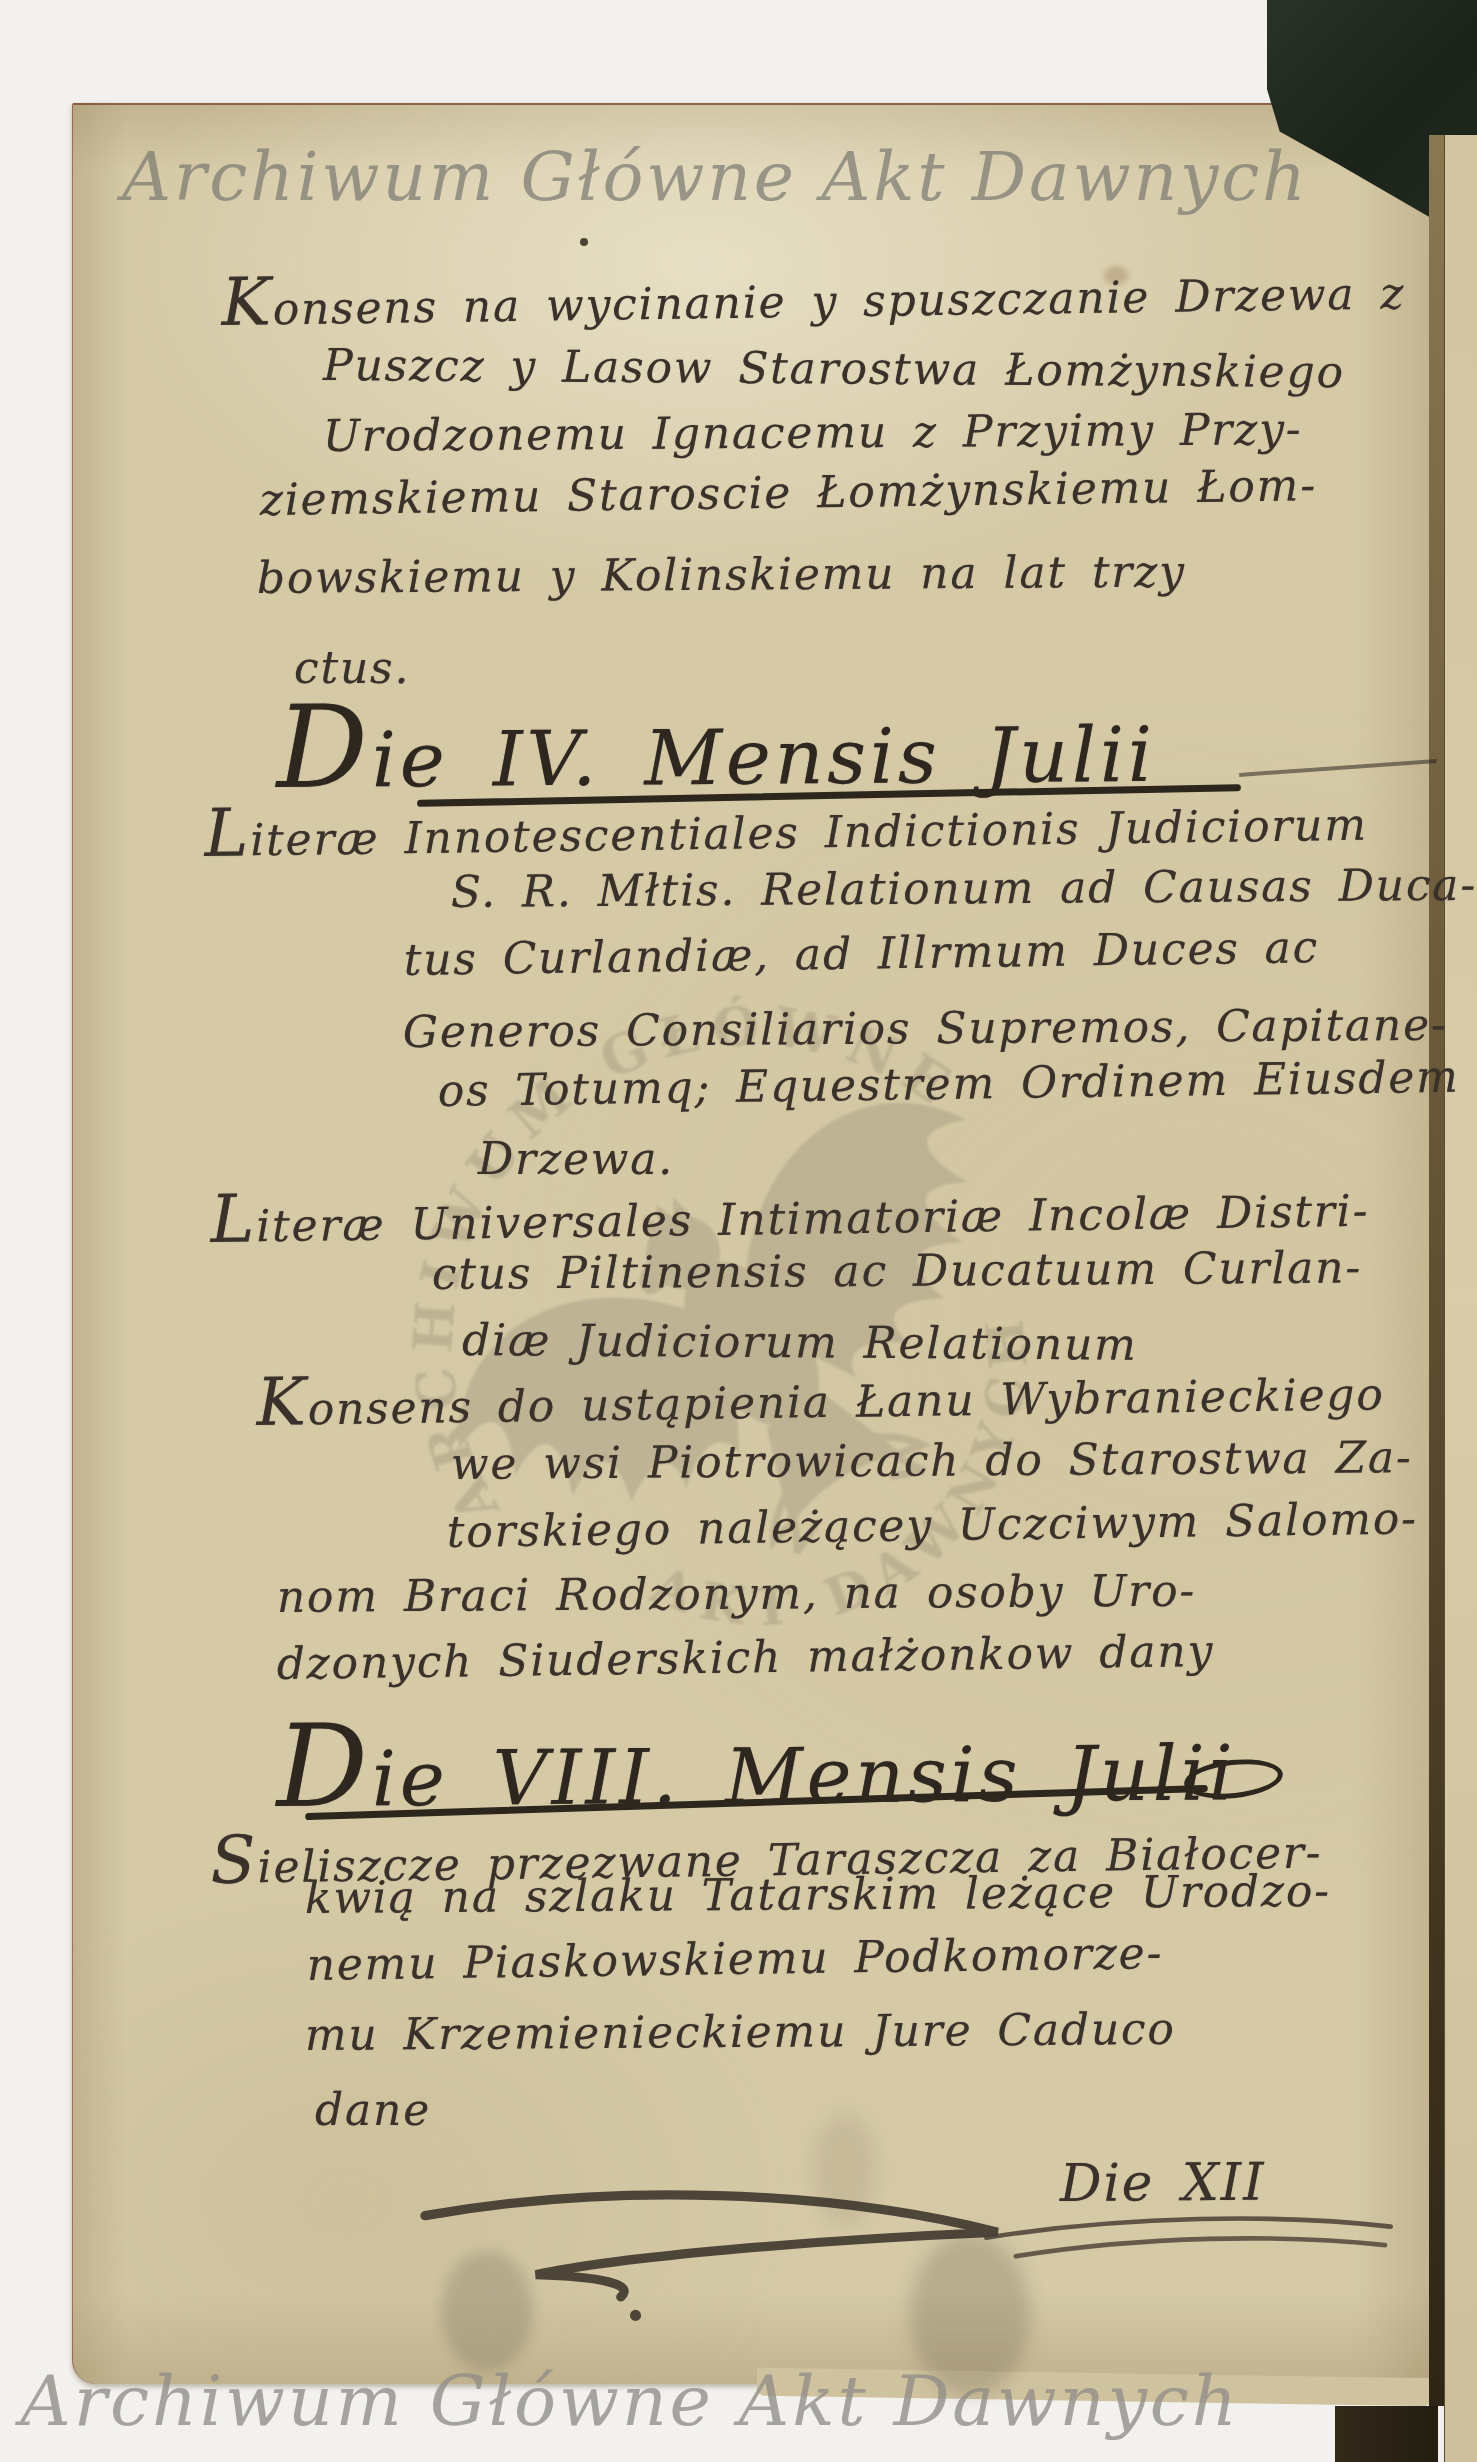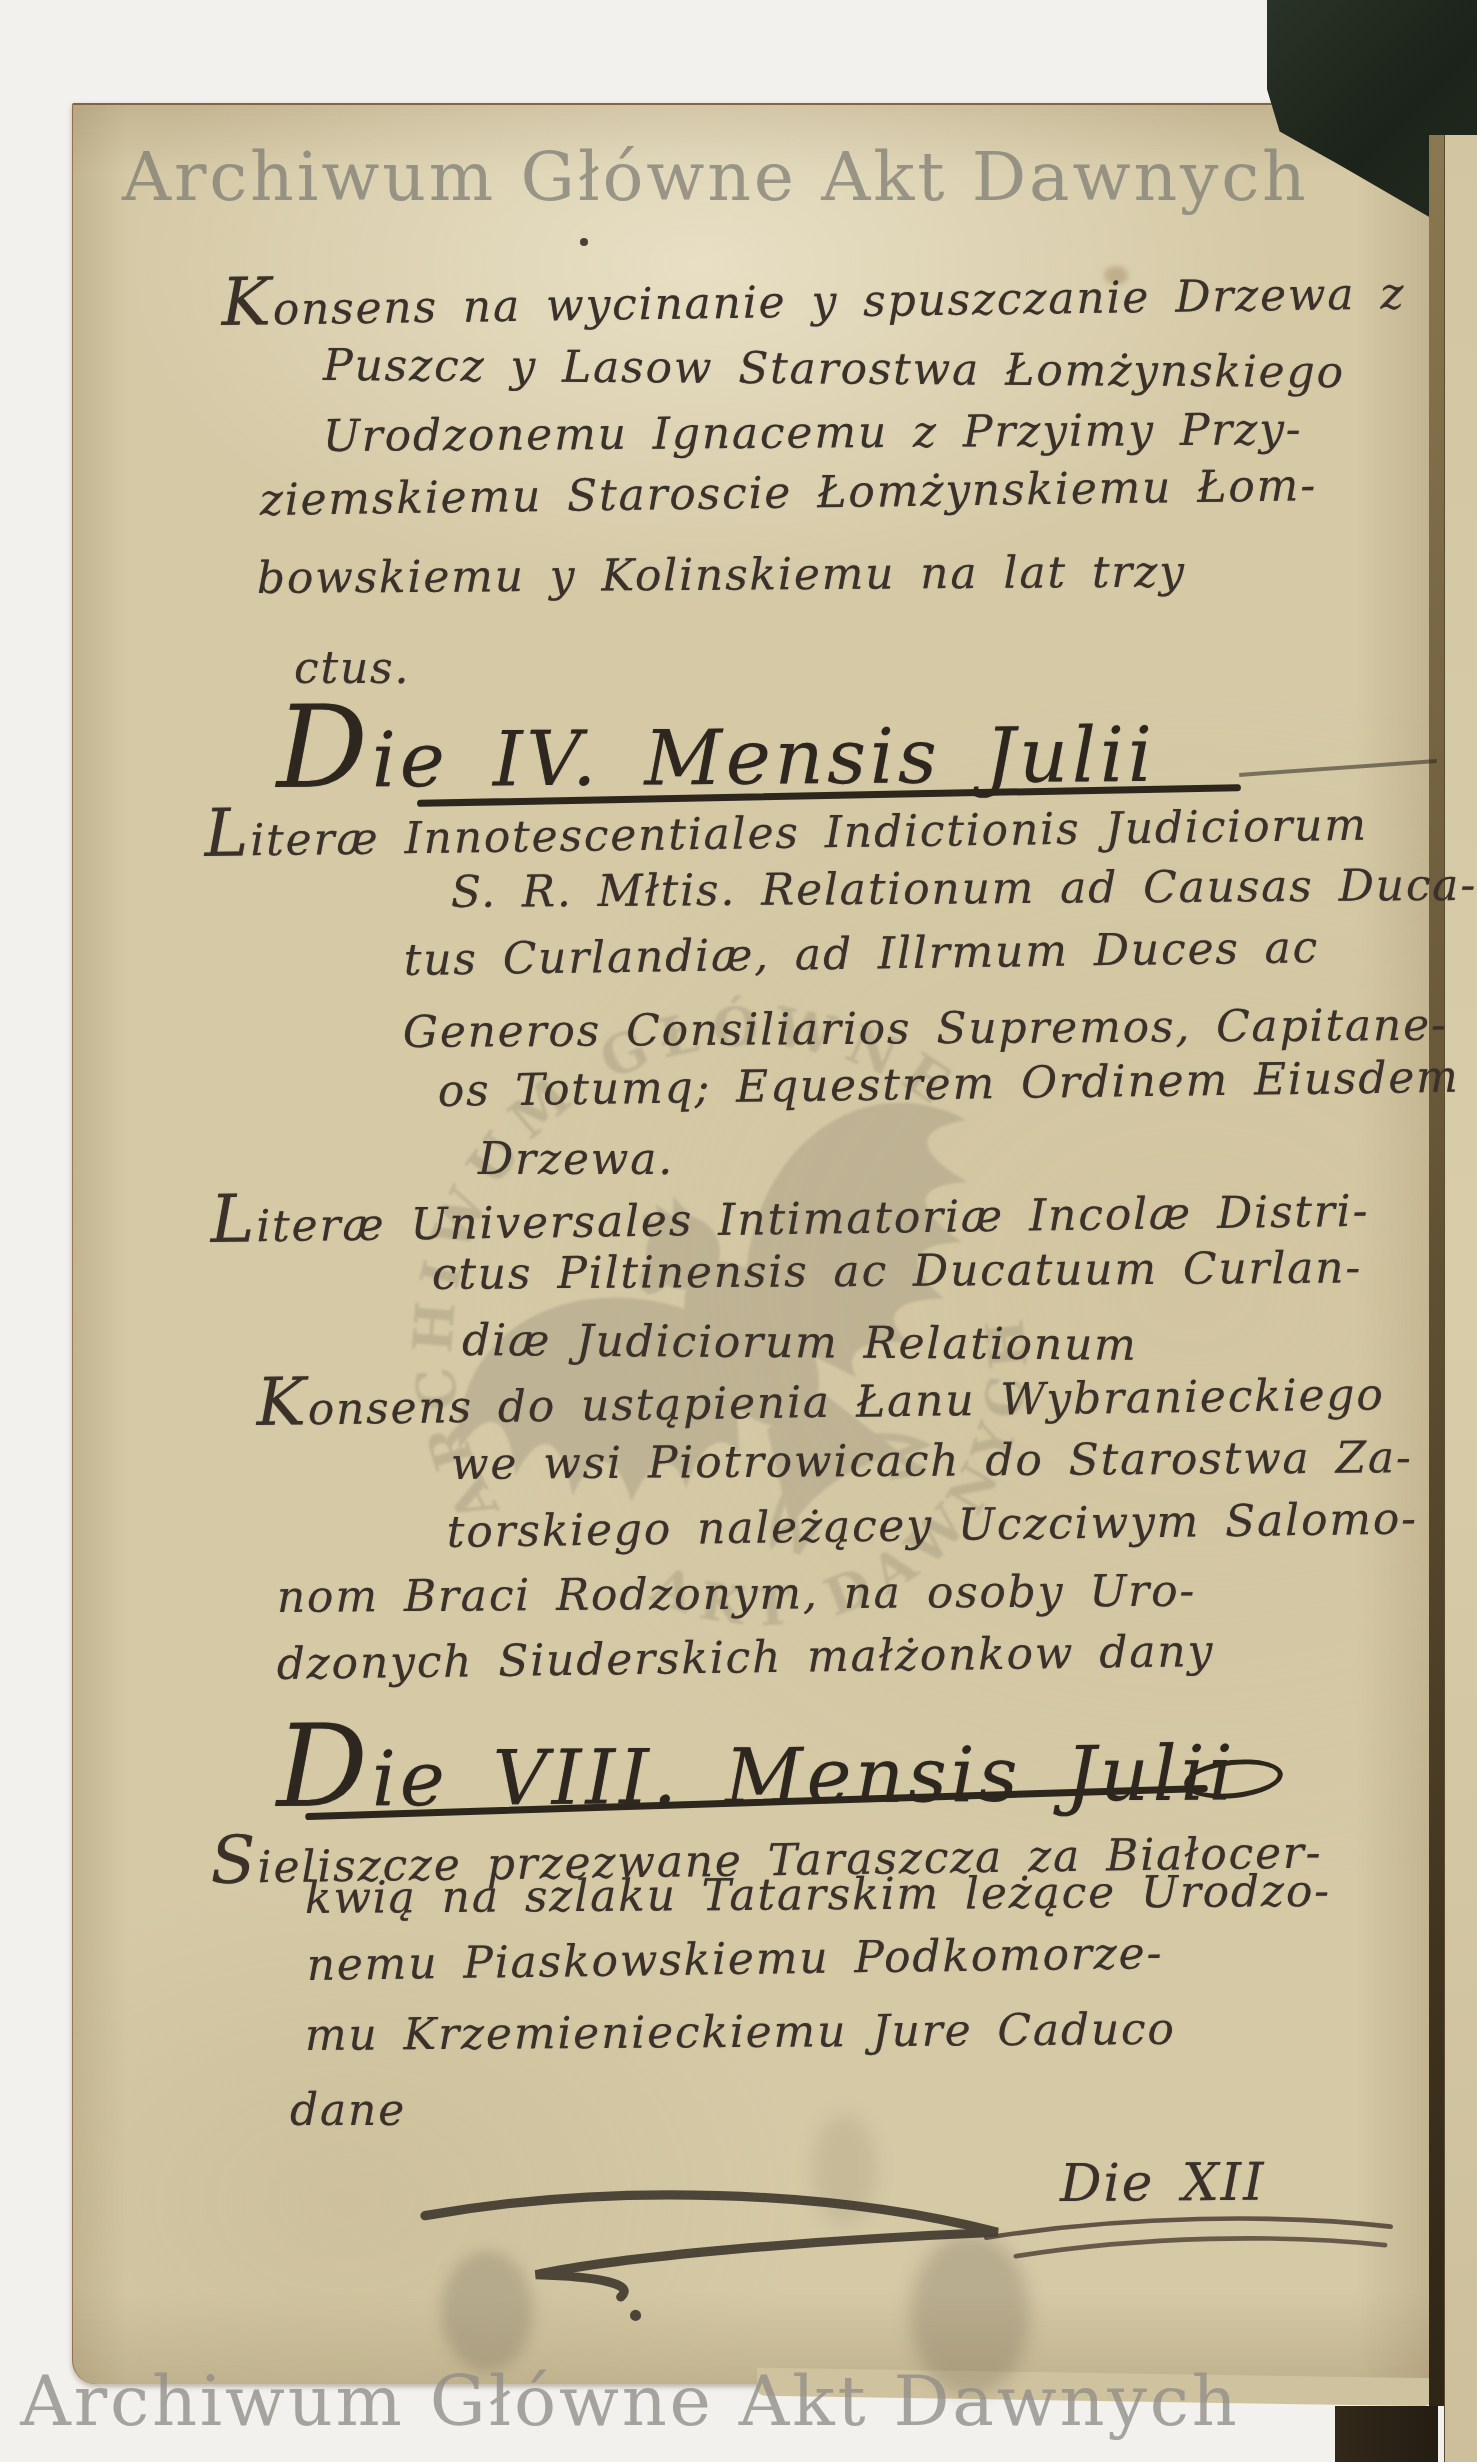--- a/index.html
+++ b/index.html
@@ -53,21 +53,21 @@
   
   .smudge{border-radius:50%;}
   .sm1{left:441px;top:2251px;width:92px;height:120px;background:rgba(74,68,58,.20);filter:blur(6.5px);}
   .sm2{left:910px;top:2234px;width:120px;height:162px;background:rgba(84,74,60,.22);filter:blur(8.3px);}
   .sm3{left:812px;top:2114px;width:65px;height:111px;background:rgba(96,84,64,.12);filter:blur(9.2px);}
   .st1{left:1104px;top:266px;width:24px;height:18.5px;background:rgba(130,95,50,.28);filter:blur(2.8px);}
   .inkdot{left:580px;top:238px;width:8.3px;height:8.3px;background:#4a4036;border-radius:50%;}
 
   
   .wm-text{
-    white-space:nowrap;letter-spacing:2.8px;
+    font-style:italic;white-space:nowrap;letter-spacing:2.8px;
     pointer-events:none;
   }
   .wm-top{left:122px;top:137px;font-size:68px;color:rgba(124,122,114,.72);}
   .wm-bottom{left:20.3px;top:2360px;font-size:70px;color:rgba(143,141,135,.78);}
 
   .seal{left:332px;top:968px;width:812px;height:711px;opacity:.5;filter:blur(1.1px);}
 
   
   .ms-line{
     position:absolute;white-space:nowrap;
@@ -160,21 +160,21 @@
 <div class="ms-line t1" style="left:277px;top:1642px;">dzonych Siuderskich małżonkow dany</div>
 
 <div class="ms-line hd ms-cap t3" style="left:277px;top:1710px;">Die VIII. Mensis Julii</div>
 <div class="layer u-line u2"></div>
 <div class="layer u2loop"></div>
 
 <div class="ms-line ms-cap t1" style="left:211px;top:1828px;">Sieliszcze przezwane Taraszcza za Białocer-</div>
 <div class="ms-line t3" style="left:305px;top:1876px;">kwią na szlaku Tatarskim leżące Urodzo-</div>
 <div class="ms-line t1" style="left:307px;top:1943px;">nemu Piaskowskiemu Podkomorze-</div>
 <div class="ms-line t3" style="left:305px;top:2013px;">mu Krzemienieckiemu Jure Caduco</div>
-<div class="ms-line" style="left:290px;top:2088px;font-style:italic;">dane</div>
+<div class="ms-line" style="left:315px;top:2088px;font-style:italic;">dane</div>
 
 <svg class="layer" style="left:388px;top:2175px;" width="665" height="157" viewBox="0 0 720 170">
   <path d="M40,44 C240,8 480,16 660,62 C470,70 250,88 160,108 C230,110 268,118 252,132" stroke="#3b332a" stroke-width="10" fill="none" stroke-linecap="round" opacity=".88"></path>
   <circle cx="268" cy="152" r="6" fill="#3b332a" opacity=".88"></circle>
 </svg>
 
 <div class="ms-line note t3" style="left:1060px;top:2157px;">Die XII</div>
 <svg class="layer" style="left:977px;top:2208px;" width="434" height="65" viewBox="0 0 470 70">
   <path d="M10,32 C160,8 330,6 448,20" stroke="#4a4034" stroke-width="5" fill="none" stroke-linecap="round" opacity=".85"></path>
   <path d="M42,52 C180,30 330,28 442,40" stroke="#4a4034" stroke-width="5" fill="none" stroke-linecap="round" opacity=".8"></path>

